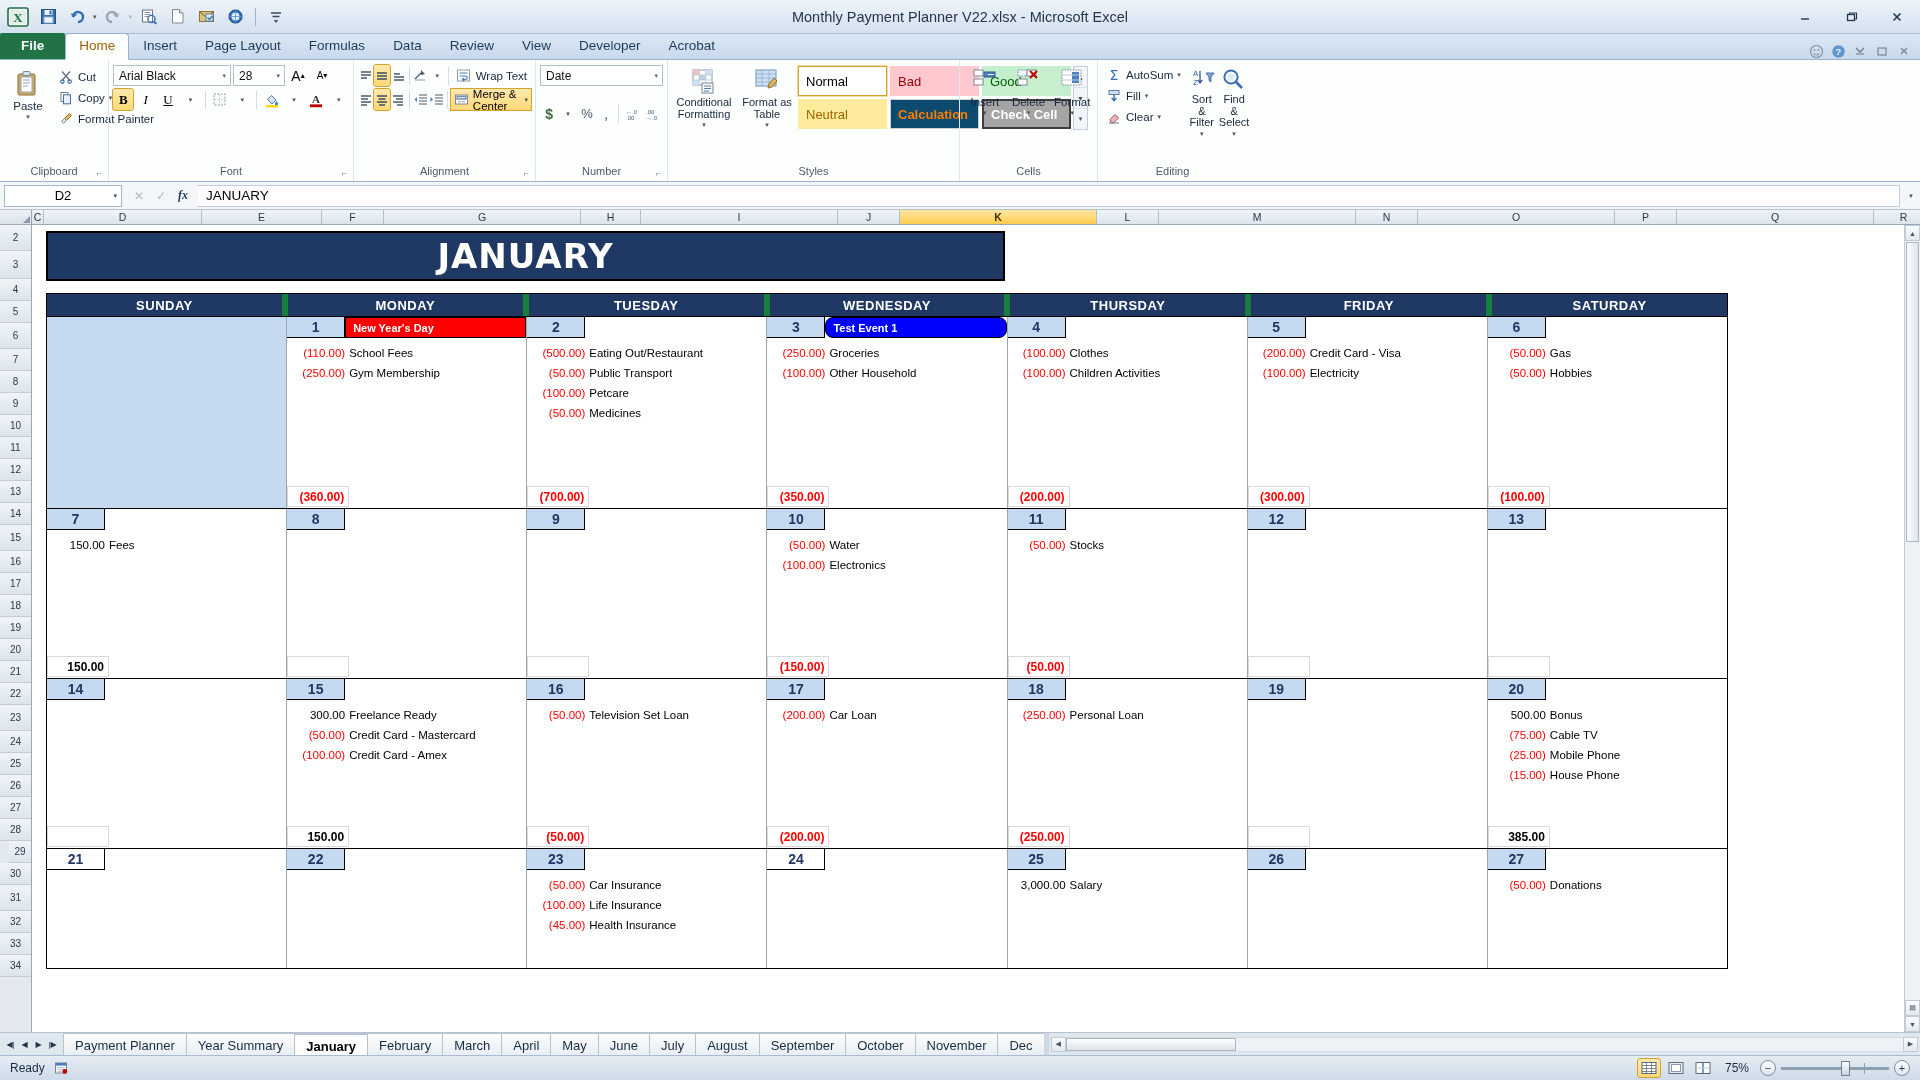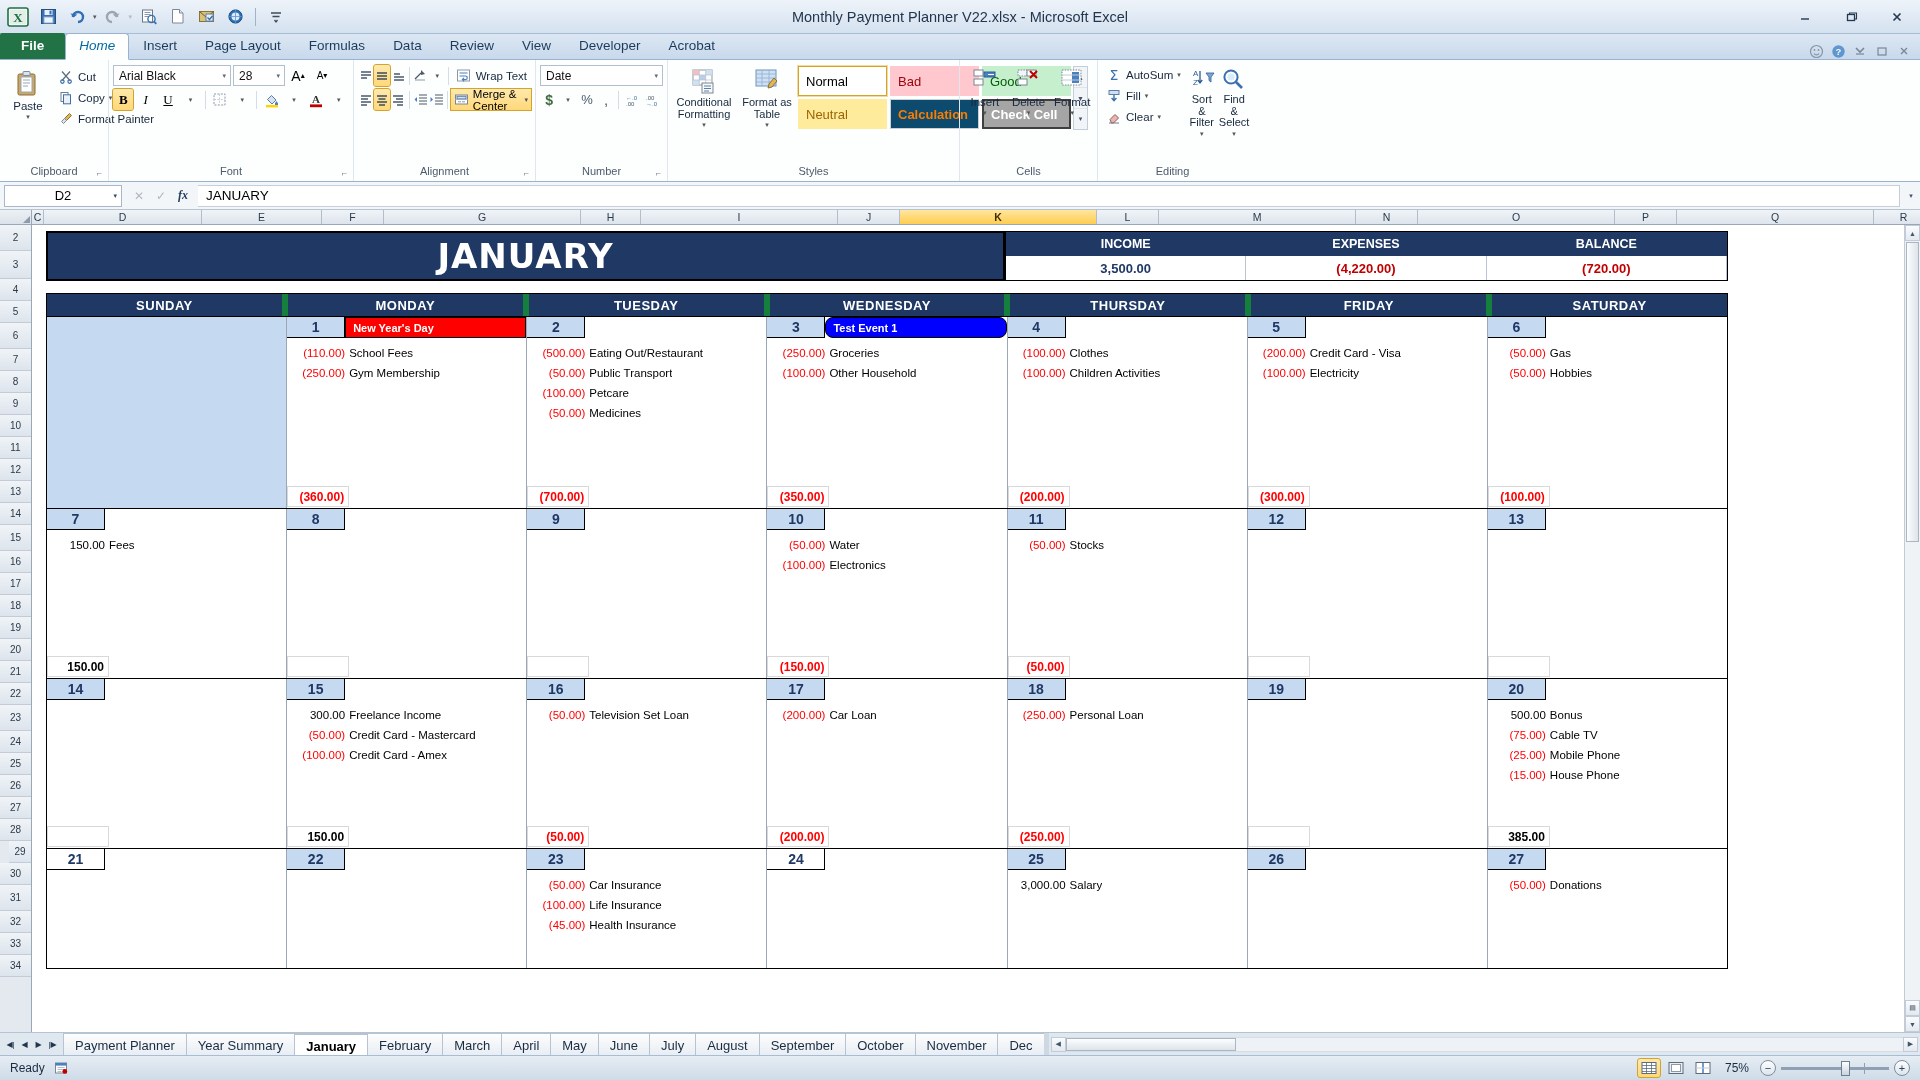--- a/index.html
+++ b/index.html
@@ -42,21 +42,21 @@
   .tab {
     padding:4px 13px 5px; font-size:13.5px; color:#1c3b5a; cursor:pointer;
     border:1px solid transparent; border-bottom:none; line-height:16px;
   }
   .tab.file {
     background:#217346; color:#fff; font-weight:bold; padding:4px 20px 5px;
     border-radius:2px 2px 0 0;
   }
   .tab.active {
     background:#fdfefe; border:1px solid #9ab2cd; border-bottom:1px solid #fdfefe;
-    border-radius:4px 4px 0 0; margin-bottom:-1px; color:#0369a1;font-style:italic;
+    border-radius:4px 4px 0 0; margin-bottom:-1px; color:#a16207;
   }
   .ribbon-right { margin-left:auto; display:flex; align-items:center; gap:6px; padding-right:8px;}
   .ricon { width:16px;height:16px; cursor:pointer; opacity:.75; display:flex;align-items:center;justify-content:center; }
 
   
   .ribbon {
     height:122px; background:#fdfefe; border-bottom:1px solid #9ab2cd;
     display:flex; position:relative;
   }
   .group { height:100%; position:relative; padding:3px 4px 0; display:flex; flex-direction:column; }
@@ -101,21 +101,21 @@
   
   .g-align{width:182px;}
   .al-row{display:flex;align-items:center;gap:1px;margin-bottom:3px;}
   .albtn{width:22px;height:21px;display:flex;align-items:center;justify-content:center;cursor:pointer;border-radius:2px;}
   .albtn.on{background:linear-gradient(#ffe9ad,#ffd878);outline:1px solid #d4a32c;}
   .mergebtn{display:flex;align-items:center;gap:3px;height:21px;padding:0 3px;font-size:11.5px;cursor:pointer;
     background:linear-gradient(#ffe9ad,#ffd878);outline:1px solid #d4a32c;border-radius:0;}
 
   
   .g-number{width:132px;}
-  .num-row{display:flex;align-items:center;gap:1px;margin-bottom:3px;}
+  .num-row{display:flex;align-items:center;gap:1px;margin-bottom:17px;}
 
   
   .g-styles{width:292px;}
   .styles-inner{display:flex;align-items:flex-start;gap:2px;padding-top:1px;}
   .cellstyles{display:grid;grid-template-columns:1fr 1fr 1fr;gap:3px;}
   .cs{height:30px;width:89px;display:flex;align-items:center;padding-left:7px;font-size:13px;border:1px solid #d0d0d0;cursor:pointer;}
   .cs.normal{background:#fff;color:#000;border:1px solid #d4a32c;outline:1px solid #f1dba0;}
   .cs.bad{background:#ffc7ce;color:#9c0006;border-color:#ffc7ce;}
   .cs.good{background:#c6efce;color:#006100;border-color:#c6efce;}
   .cs.neutral{background:#ffeb9c;color:#9c6500;border-color:#ffeb9c;}
@@ -865,32 +865,20 @@
           <div class="rh" style="height: 26px;">31</div>
           <div class="rh" style="height: 22px;">32</div>
           <div class="rh" style="height: 22px;">33</div>
           <div class="rh" style="height: 22px;">34</div>
         </div>
       <div class="sheet">
         <div class="cal">
 
           <div class="monthrow">
             <div class="monthtitle">JANUARY</div>
-            <div class="summary">
-              <div class="sum-head">
-                <div>INCOME</div>
-                <div>EXPENSES</div>
-                <div>BALANCE</div>
-              </div>
-              <div class="sum-vals">
-                <div class="pos">3,500.00</div>
-                <div class="neg">(4,220.00)</div>
-                <div class="neg">(720.00)</div>
-              </div>
-            </div>
           </div>
 
           <div class="dowrow" id="dowrow">
               <div class="dow">SUNDAY</div>
               <div class="dow">MONDAY</div>
               <div class="dow">TUESDAY</div>
               <div class="dow">WEDNESDAY</div>
               <div class="dow">THURSDAY</div>
               <div class="dow">FRIDAY</div>
               <div class="dow">SATURDAY</div>
@@ -1125,21 +1113,21 @@
                   </div>
                 </div>
                 <div class="daycell">
                   <div class="dayhead">
                     <div class="daynum">15</div>
                     <div class="dayevent none"></div>
                   </div>
                   <div class="items">
                     <div class="item">
                       <span class="amt pos">300.00</span>
-                      <span class="desc">Freelance Income</span>
+                      <span class="desc">Freelance Ready</span>
                     </div>
                     <div class="item">
                       <span class="amt neg">(50.00)</span>
                       <span class="desc">Credit Card - Mastercard</span>
                     </div>
                     <div class="item">
                       <span class="amt neg">(100.00)</span>
                       <span class="desc">Credit Card - Amex</span>
                     </div>
                   </div>

